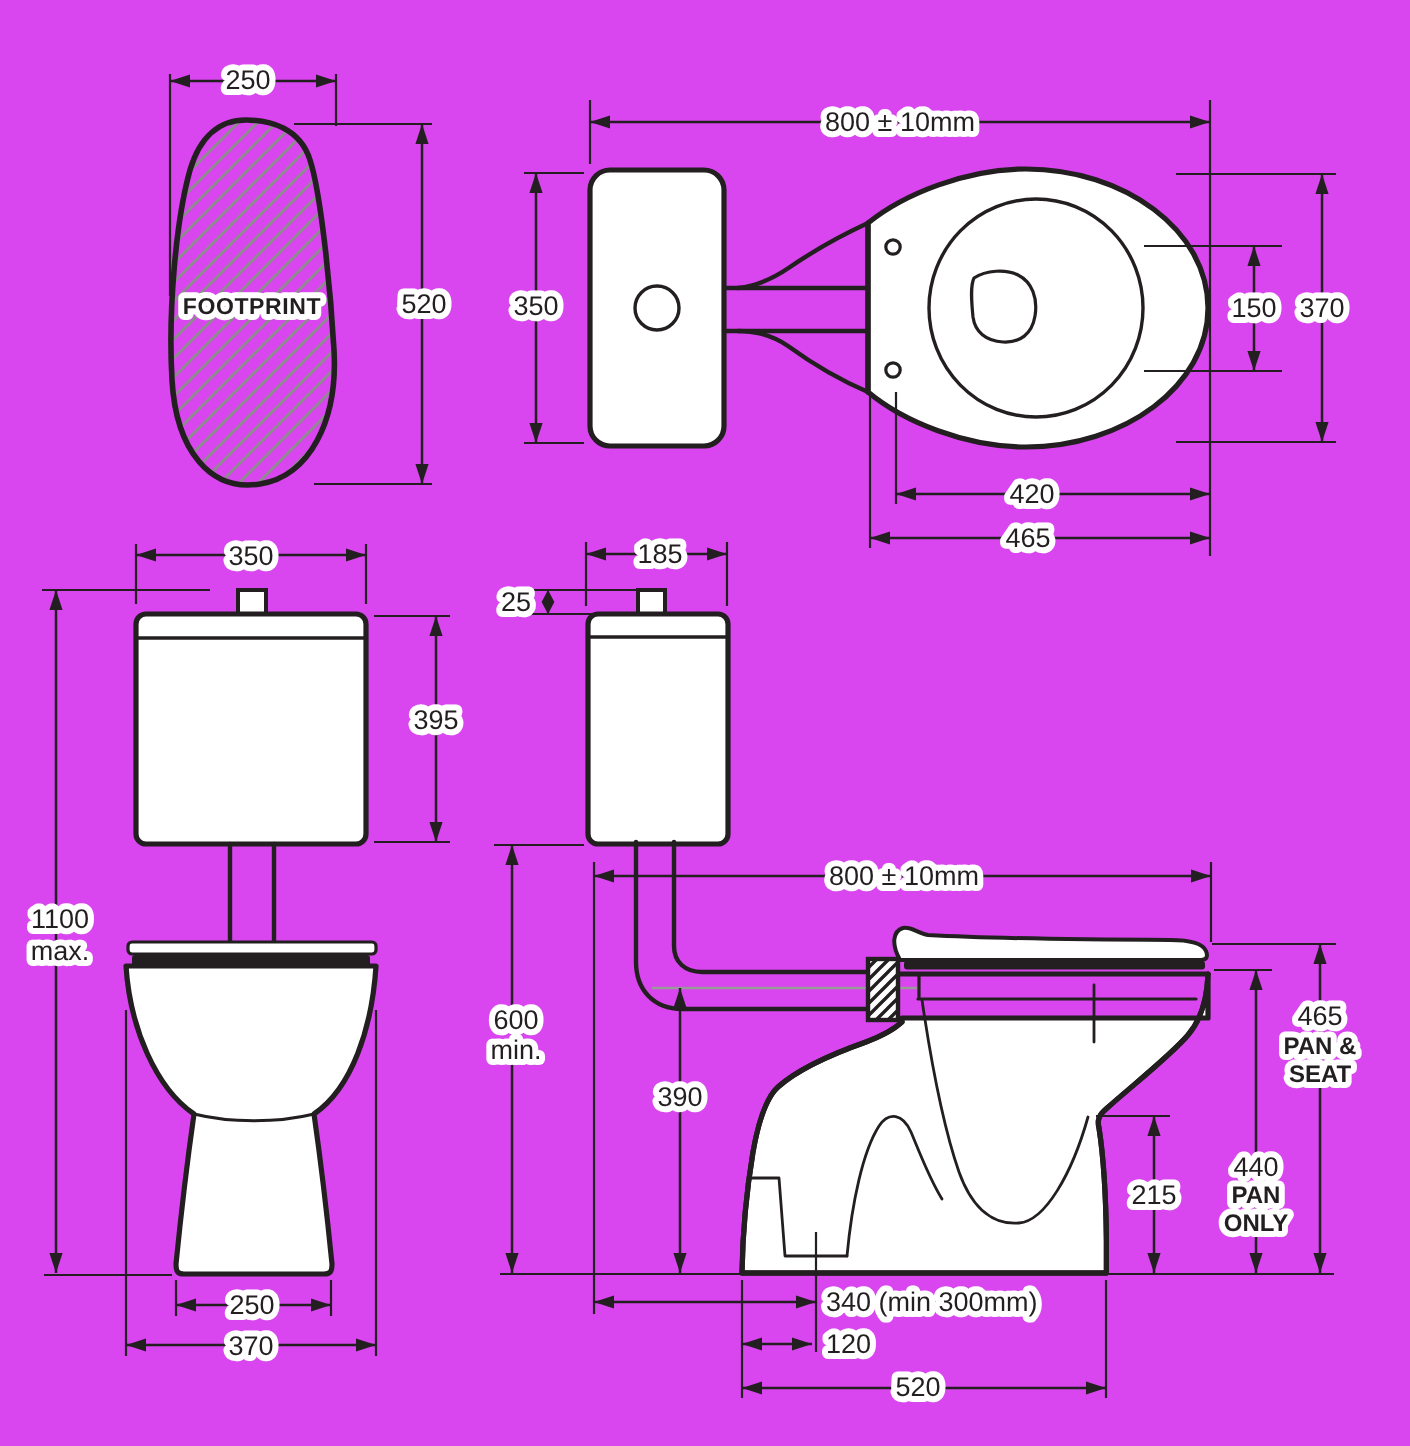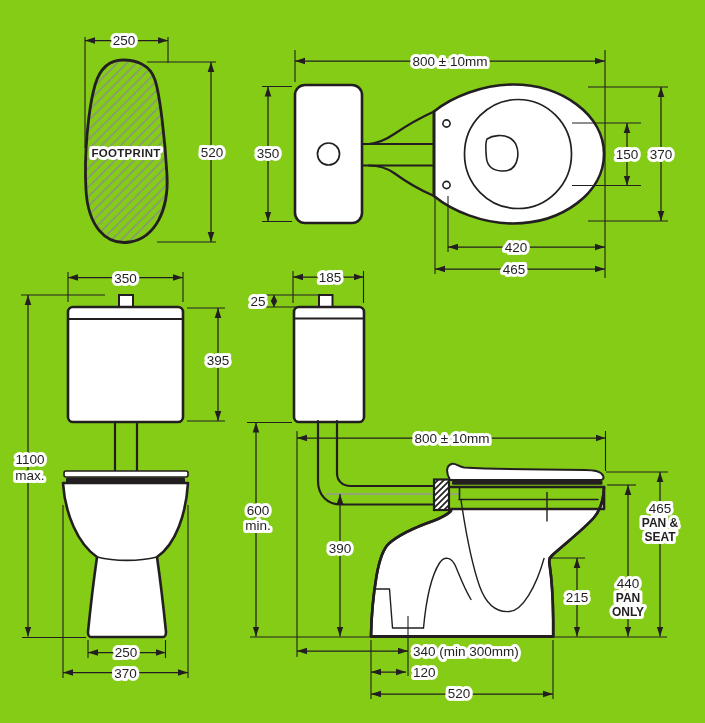--- a/index.html
+++ b/index.html
@@ -1,16 +1,16 @@
 <!DOCTYPE html>
 <html><head>
 <meta charset="utf-8">
 <style>
   html,body{margin:0;padding:0;background:#fff;}
-  .stage{position:relative;width:705px;height:723px;background:#84cc16;overflow:hidden;}
+  .stage{position:relative;width:705px;height:723px;background:#d946ef;overflow:hidden;}
   svg{display:block;}
   .outline{fill:none;stroke:#231f20;stroke-width:2.6;stroke-linejoin:round;stroke-linecap:round;}
   .outline-med{fill:none;stroke:#231f20;stroke-width:2.2;stroke-linejoin:round;stroke-linecap:round;}
   .thin{fill:none;stroke:#231f20;stroke-width:1.6;stroke-linejoin:round;stroke-linecap:round;}
   .inner{fill:none;stroke:#231f20;stroke-width:1.4;stroke-linejoin:round;stroke-linecap:round;}
   .dim{fill:none;stroke:#231f20;stroke-width:1.25;marker-start:url(#arw);marker-end:url(#arw);}
   .ext{fill:none;stroke:#231f20;stroke-width:1.1;}
   .cline{fill:none;stroke:#9a9a9a;stroke-width:1.3;}
   .whitefill{fill:#ffffff;}
   .darkfill{fill:#231f20;stroke:none;}

